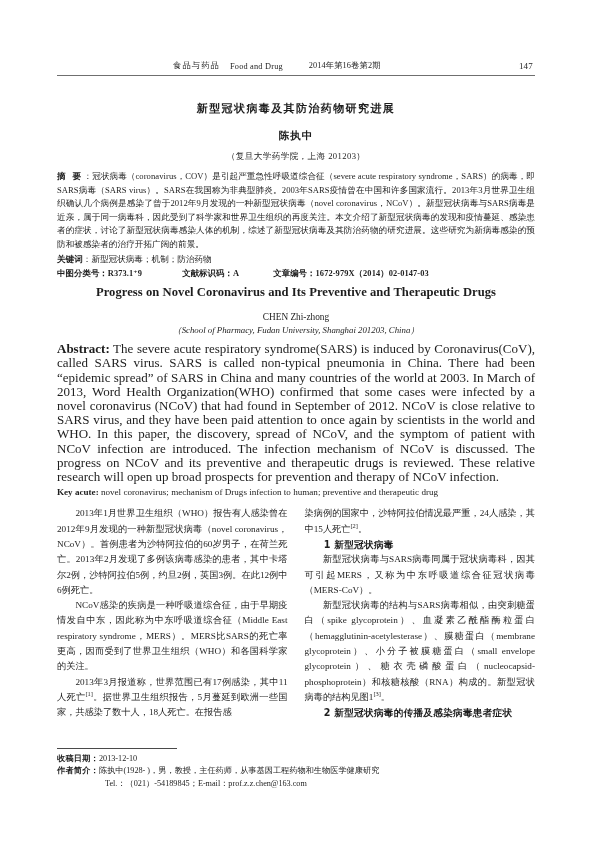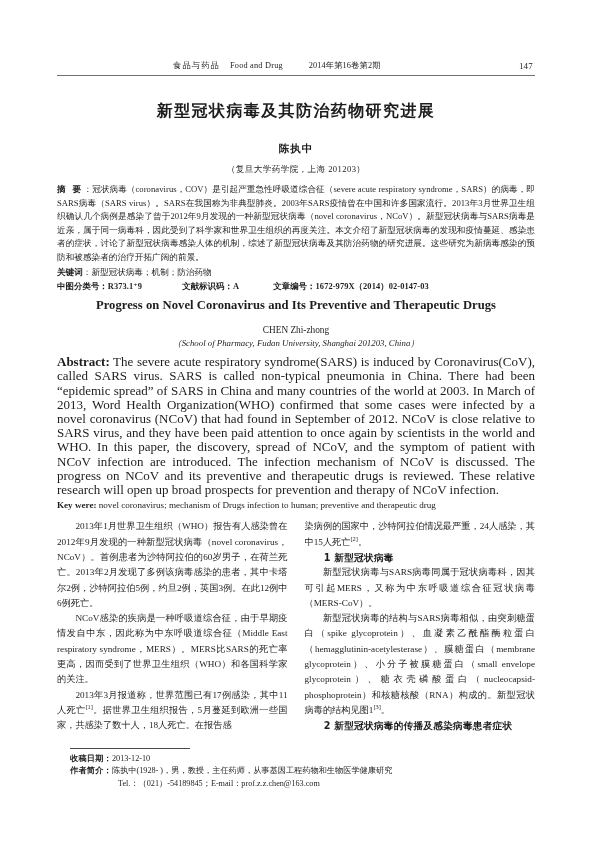--- a/index.html
+++ b/index.html
@@ -20,21 +20,21 @@
     left: 0; top: 0;
     width: 600px;
     height: 850px;
     box-sizing: border-box;
     padding: 60px 65px 0 57px;
   }
 
   
   .runhead {
     display: flex;
-    align-items: center;
+    align-items: flex-end;
     font-size: 8.3px;
     letter-spacing: 0.2px;
     padding-bottom: 4px;
   }
   .runhead .journal-cn {
     margin-left: 116px;
     font-family: "DejaVu Serif", "Liberation Serif", serif;
     letter-spacing: 1.1px;
   }
   .runhead .journal-en {
@@ -52,33 +52,33 @@
   .rule-head {
     height: 0;
     border-top: 1.1px solid #6f6f6f;
     width: 478px;
     margin: 0 0 0 0;
   }
 
   
   .title-cn {
     text-align: center;
-    font-size: 16px;
+    font-size: 11px;
     font-family: "DejaVu Sans", "Liberation Sans", sans-serif;
     font-weight: bold;
     letter-spacing: 1.4px;
     margin-top: 25px;
   }
   .author-cn {
     text-align: center;
     font-size: 10.5px;
     font-family: "DejaVu Serif", "Liberation Serif", serif;
     font-weight: bold;
     letter-spacing: 1px;
-    margin-top: 20px;
+    margin-top: 13px;
   }
   .affil-cn {
     text-align: center;
     font-size: 8.6px;
     letter-spacing: 0.4px;
     margin-top: 8px;
   }
 
   
   .abs-cn {
@@ -165,21 +165,21 @@
     font-size: 9.6px;
     letter-spacing: 0.3px;
     margin: 1px 0 0 0;
     text-indent: 0;
   }
   sup { font-size: 6.4px; vertical-align: super; line-height: 0; }
 
   
   .foot {
     position: absolute;
-    left: 70px;
+    left: 57px;
     top: 748px;
     width: 250px;
   }
   .rule-foot {
     width: 120px;
     height: 0;
     border-top: 1px solid #4a4a4a;
     margin-bottom: 4px;
   }
   .foot-line {
@@ -219,21 +219,21 @@
   </div>
 
   <div class="title-en">Progress on Novel Coronavirus and Its Preventive and Therapeutic Drugs</div>
   <div class="author-en">CHEN Zhi-zhong</div>
   <div class="affil-en">（School of Pharmacy, Fudan University, Shanghai 201203, China）</div>
 
   <div class="abs-en">
     <span class="lbl">Abstract:</span><span> The severe acute respiratory syndrome(SARS) is induced by Coronavirus(CoV), called SARS virus. SARS is called non-typical pneumonia in China. There had been “epidemic spread” of SARS in China and many countries of the world at 2003. In March of 2013, Word Health Organization(WHO) confirmed that some cases were infected by a novel coronavirus (NCoV) that had found in September of 2012. NCoV is close relative to SARS virus, and they have been paid attention to once again by scientists in the world and WHO. In this paper, the discovery, spread of NCoV, and the symptom of patient with NCoV infection are introduced. The infection mechanism of NCoV is discussed. The progress on NCoV and its preventive and therapeutic drugs is reviewed. These relative research will open up broad prospects for prevention and therapy of NCoV infection.</span>
   </div>
   <div class="kw-en">
-    <span class="lbl">Key were:</span><span> novel coronavirus; mechanism of Drugs infection to human; preventive and therapeutic drug</span>
+    <span class="lbl">Key acute:</span><span> novel coronavirus; mechanism of Drugs infection to human; preventive and therapeutic drug</span>
   </div>
 
   <div class="columns">
 
     <div class="col">
       <p>2013年1月世界卫生组织（WHO）报告有人感染曾在2012年9月发现的一种新型冠状病毒（novel coronavirus，NCoV）。首例患者为沙特阿拉伯的60岁男子，在荷兰死亡。2013年2月发现了多例该病毒感染的患者，其中卡塔尔2例，沙特阿拉伯5例，约旦2例，英国3例。在此12例中6例死亡。</p>
       <p>NCoV感染的疾病是一种呼吸道综合征，由于早期疫情发自中东，因此称为中东呼吸道综合征（Middle East respiratory syndrome，MERS）。MERS比SARS的死亡率更高，因而受到了世界卫生组织（WHO）和各国科学家的关注。</p>
       <p>
         <span>2013年3月报道称，世界范围已有17例感染，其中11人死亡</span><sup>[1]</sup><span>。据世界卫生组织报告，5月蔓延到欧洲一些国家，共感染了数十人，18人死亡。在报告感</span>
       </p>

